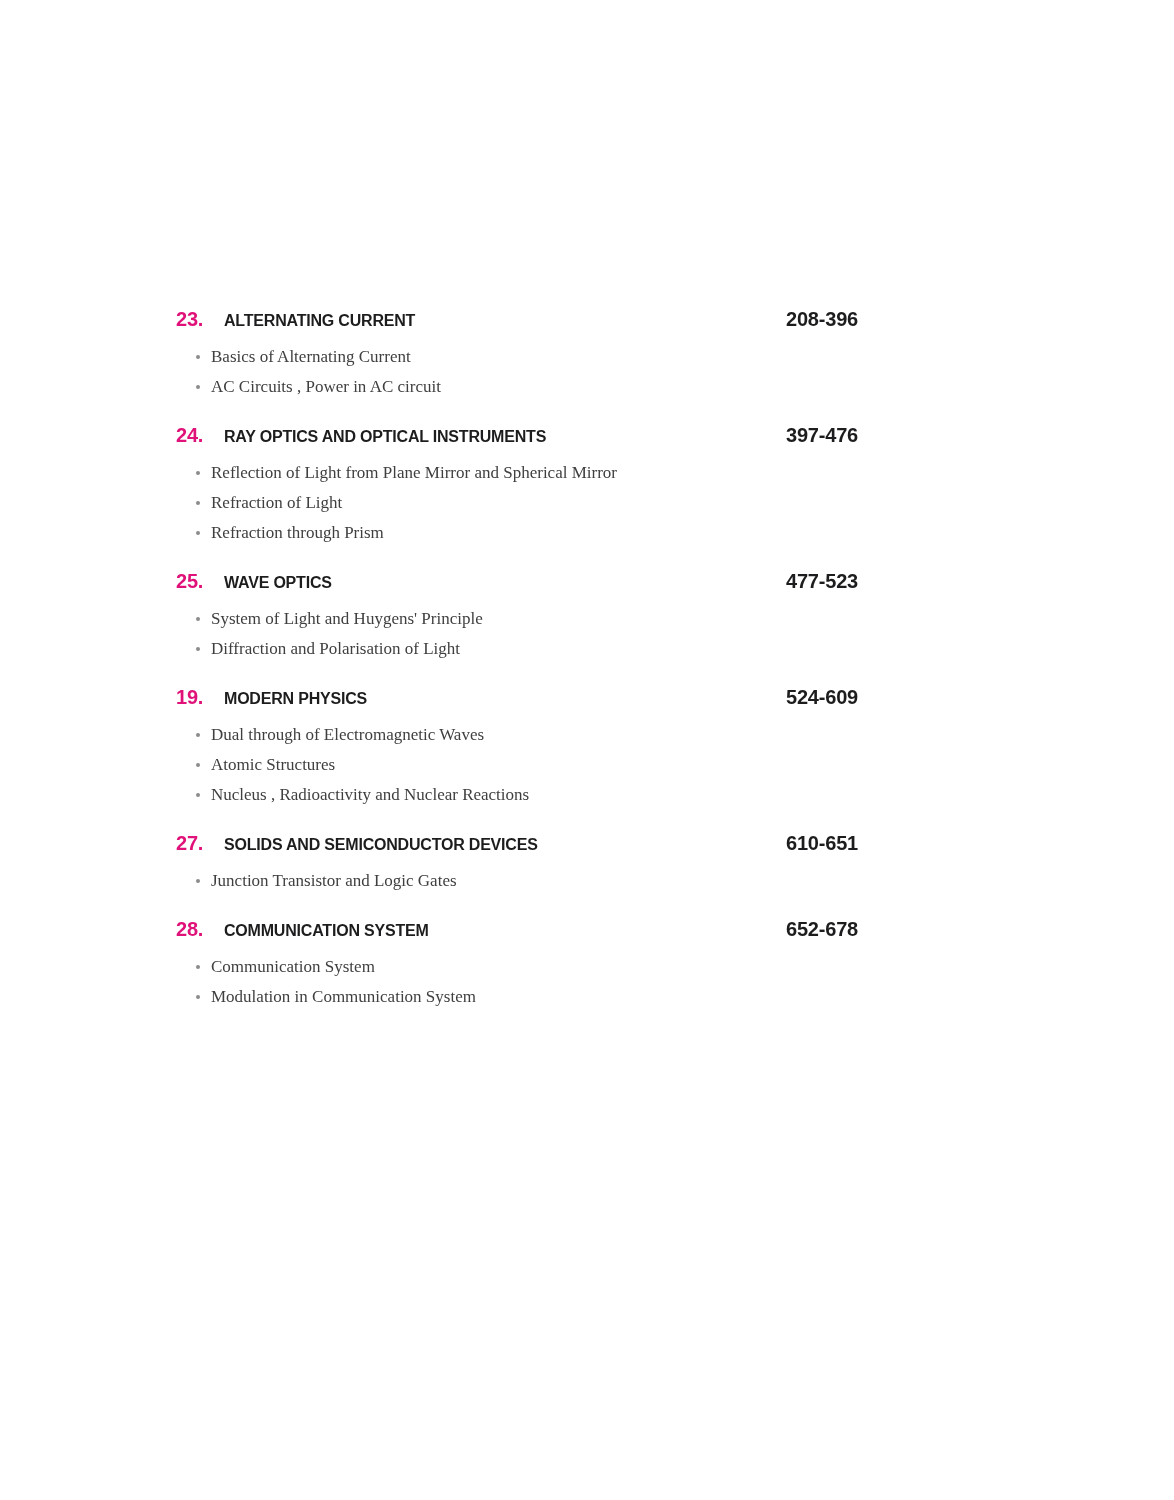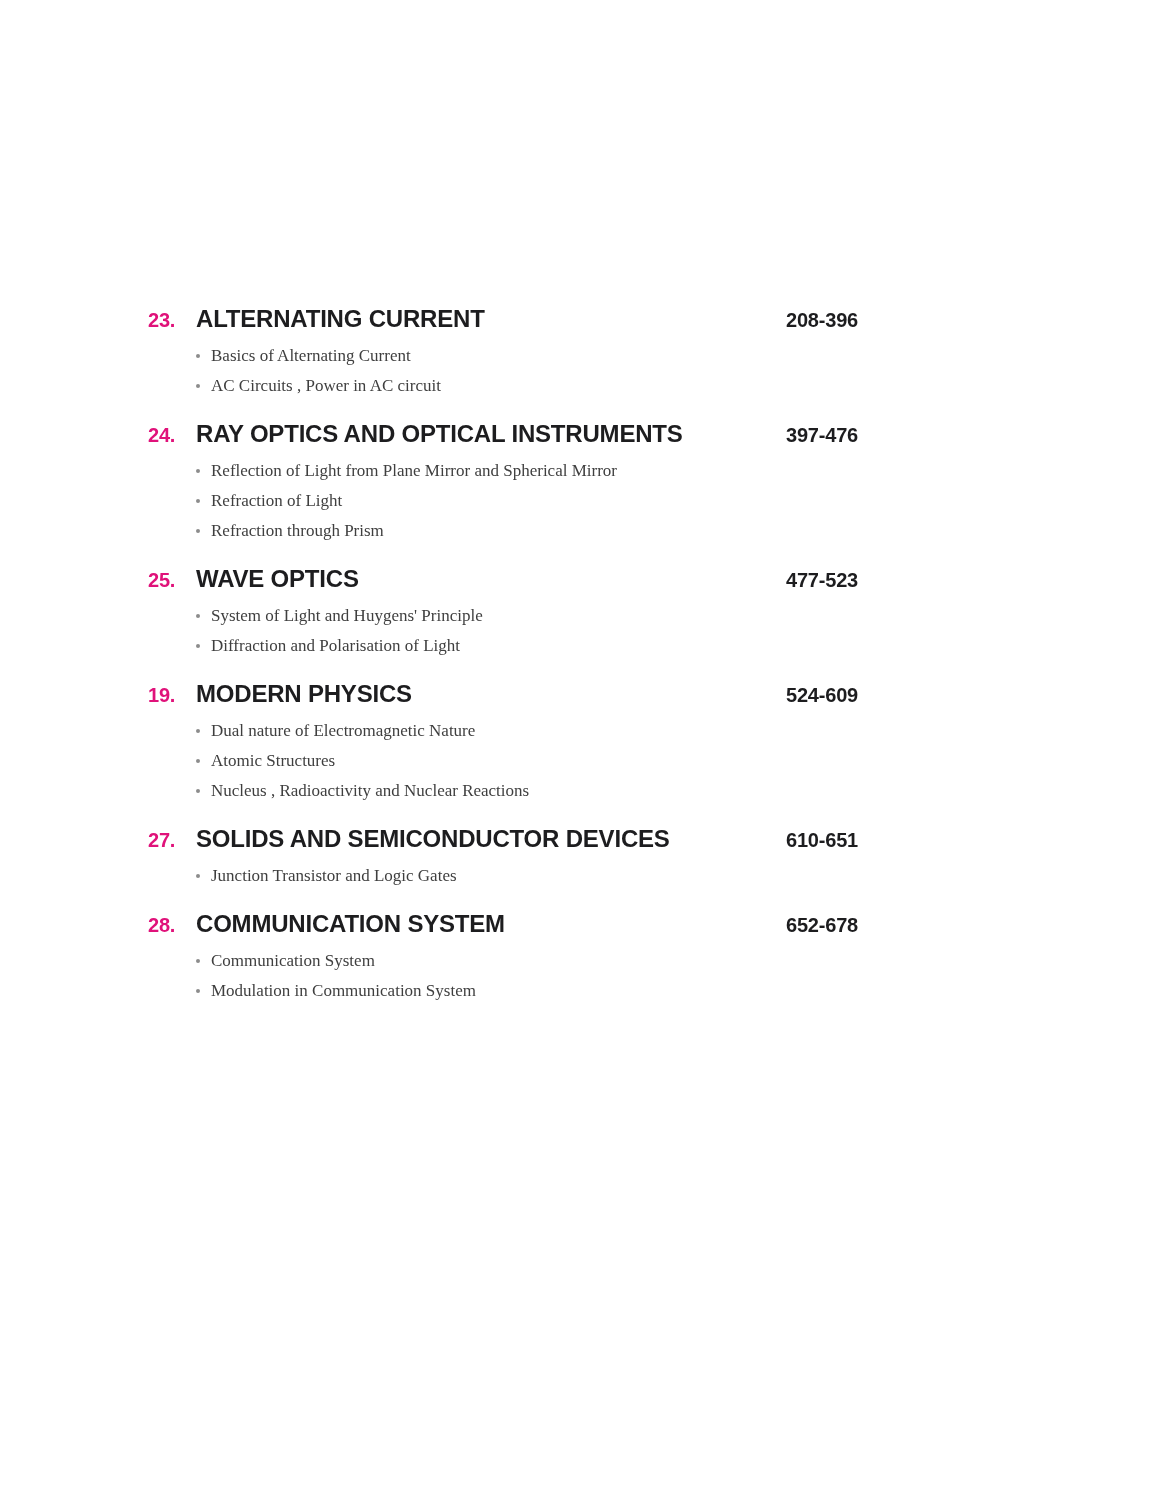--- a/index.html
+++ b/index.html
@@ -29,24 +29,25 @@
     align-items: baseline;
     line-height: 26px;
     margin-bottom: 8px;
   }
   .ch-num {
     flex: 0 0 48px;
     font-size: 20px;
     font-weight: bold;
     color: #e0127a;
     letter-spacing: -0.2px;
+    margin-left: 28px;
   }
   .ch-title {
     flex: 1 1 auto;
-    font-size: 24px;
+    font-size: 16px;
     font-weight: bold;
     color: #1d1d1f;
     letter-spacing: -0.2px;
   }
   .ch-pages {
     flex: 0 0 auto;
     font-size: 20px;
     font-weight: bold;
     color: #1d1d1f;
     text-align: right;
@@ -144,21 +145,21 @@
 
   <article class="chapter">
     <header class="chapter-row">
       <span class="ch-num">19.</span>
       <span class="ch-title">MODERN PHYSICS</span>
       <span class="ch-pages">524-609</span>
     </header>
     <ul class="subtopics">
   <li class="subtopic">
     <span class="bullet"></span>
-    <span class="subtopic-text">Dual nature of Electromagnetic Nature</span>
+    <span class="subtopic-text">Dual through of Electromagnetic Waves</span>
   </li>
 
   <li class="subtopic">
     <span class="bullet"></span>
     <span class="subtopic-text">Atomic Structures</span>
   </li>
 
   <li class="subtopic">
     <span class="bullet"></span>
     <span class="subtopic-text">Nucleus , Radioactivity and Nuclear Reactions</span>

